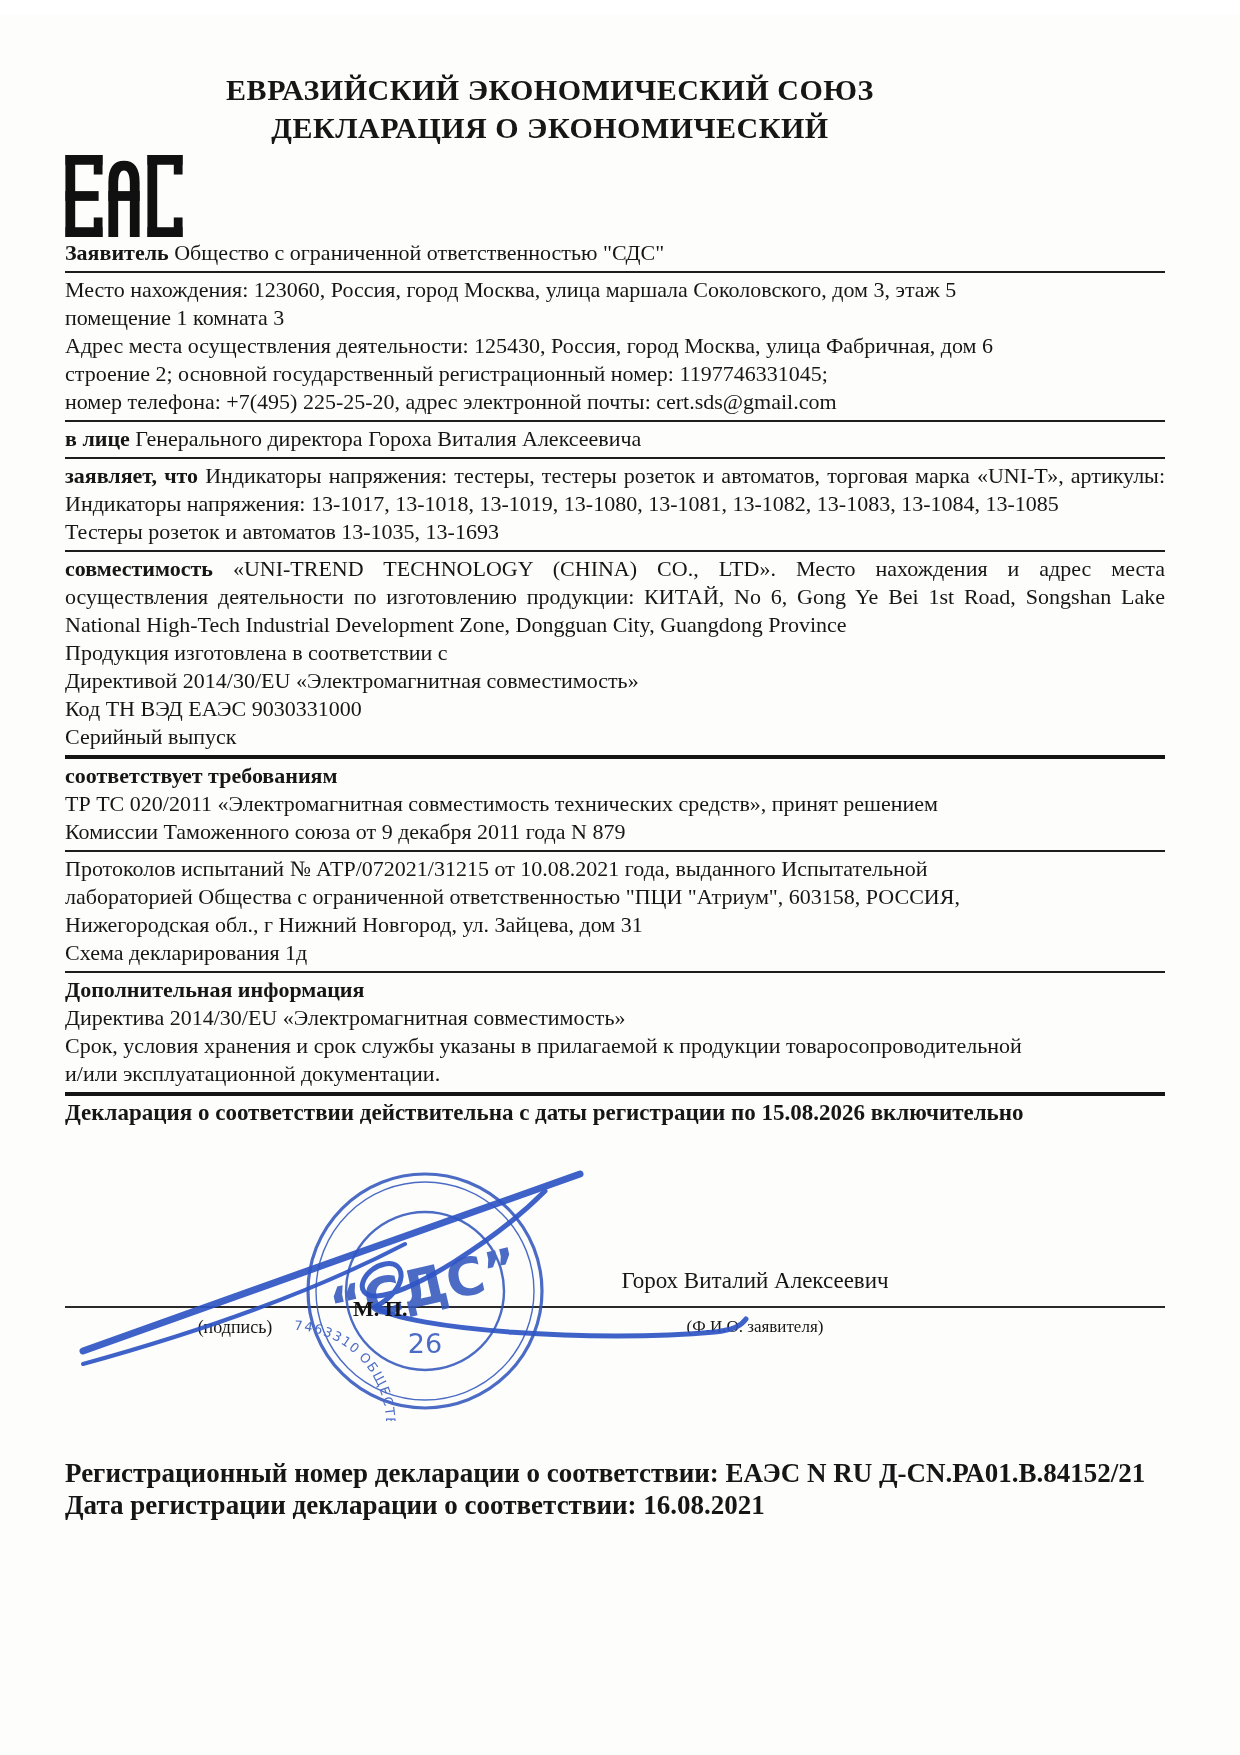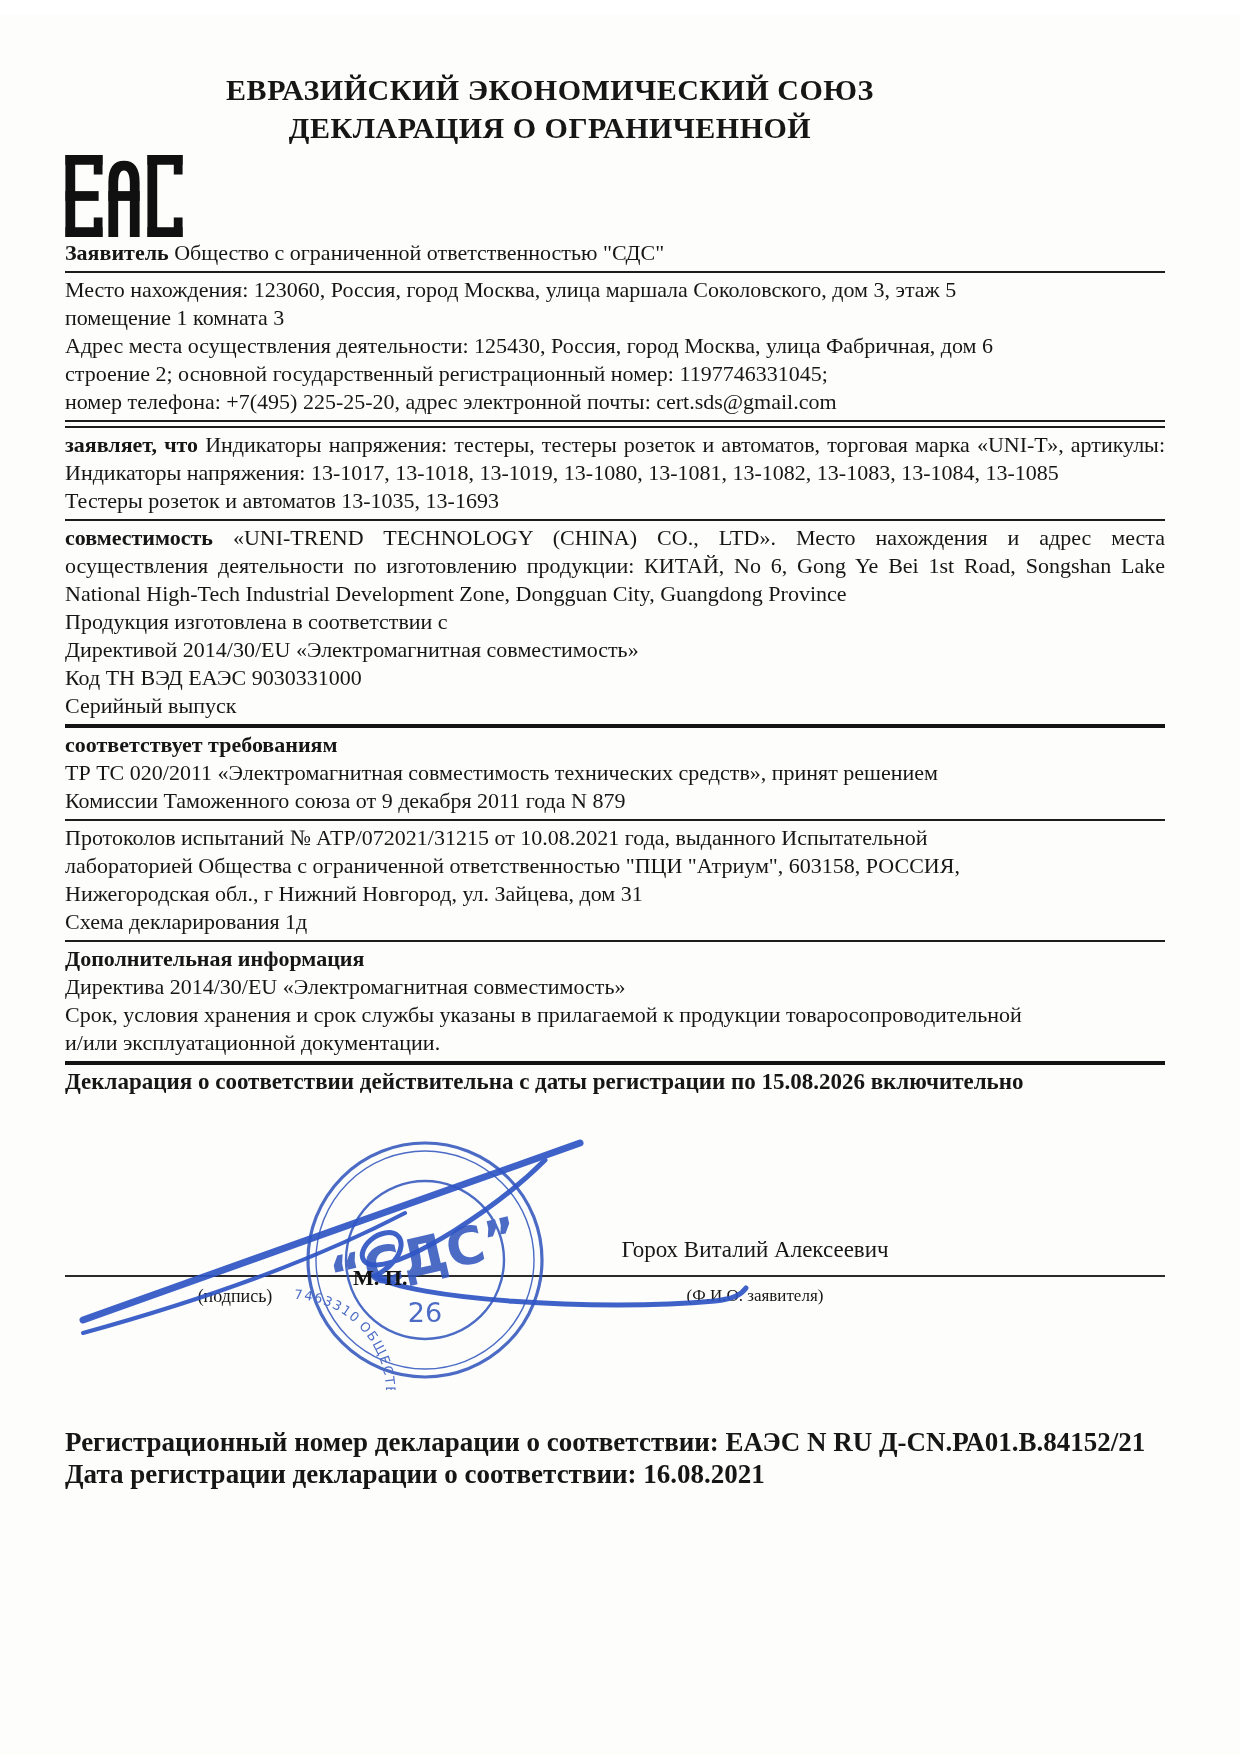--- a/index.html
+++ b/index.html
@@ -36,21 +36,21 @@
   .reg-block{margin-top:6px;font-weight:bold;font-size:27px;line-height:32px;}
   .bottom-scan-line{position:absolute;left:0;right:0;bottom:2px;height:3px;background:#1c1c1c;}
 </style>
 </head>
 <body>
 
 <div class="page">
 
   <div class="title">
     <div>ЕВРАЗИЙСКИЙ ЭКОНОМИЧЕСКИЙ СОЮЗ</div>
-    <div>ДЕКЛАРАЦИЯ О ОГРАНИЧЕННОЙ</div>
+    <div>ДЕКЛАРАЦИЯ О ЭКОНОМИЧЕСКИЙ</div>
   </div>
 
   <div class="eac-logo">
     <svg viewBox="0 0 120 84" width="118" height="82" xmlns="http://www.w3.org/2000/svg" aria-hidden="true">
       <g fill="#101010">
 
         <rect x="0" y="0" width="10" height="84"></rect>
         <rect x="0" y="0" width="38" height="10"></rect>
           <rect x="29" y="0" width="9" height="20"></rect>
         <rect x="0" y="37" width="34" height="10"></rect>
@@ -74,20 +74,23 @@
   </p>
   <div class="rule"></div>
 
   <p class="multiline">Место нахождения: 123060, Россия, город Москва, улица маршала Соколовского, дом 3, этаж 5
 помещение 1 комната 3
 Адрес места осуществления деятельности: 125430, Россия, город Москва, улица Фабричная, дом 6
 строение 2; основной государственный регистрационный номер: 1197746331045;
 номер телефона: +7(495) 225-25-20, адрес электронной почты: cert.sds@gmail.com</p>
   <div class="rule"></div>
 
+  <p>
+    <b class="lead">в лице</b><span> Генерального директора Гороха Виталия Алексеевича</span>
+  </p>
   <div class="rule"></div>
 
   <p class="just">
     <b class="lead">заявляет, что</b><span> Индикаторы напряжения: тестеры, тестеры розеток и автоматов, торговая марка «UNI-Т», артикулы: Индикаторы напряжения: 13-1017, 13-1018, 13-1019, 13-1080, 13-1081, 13-1082, 13-1083, 13-1084, 13-1085</span>
   </p>
   <p>Тестеры розеток и автоматов 13-1035, 13-1693</p>
   <div class="rule"></div>
 
   <p class="just">
     <b class="lead">совместимость</b><span> «UNI-TREND TECHNOLOGY (CHINA) CO., LTD». Место нахождения и адрес места осуществления деятельности по изготовлению продукции: КИТАЙ, No 6, Gong Ye Bei 1st Road, Songshan Lake National High-Tech Industrial Development Zone, Dongguan City, Guangdong Province</span>

